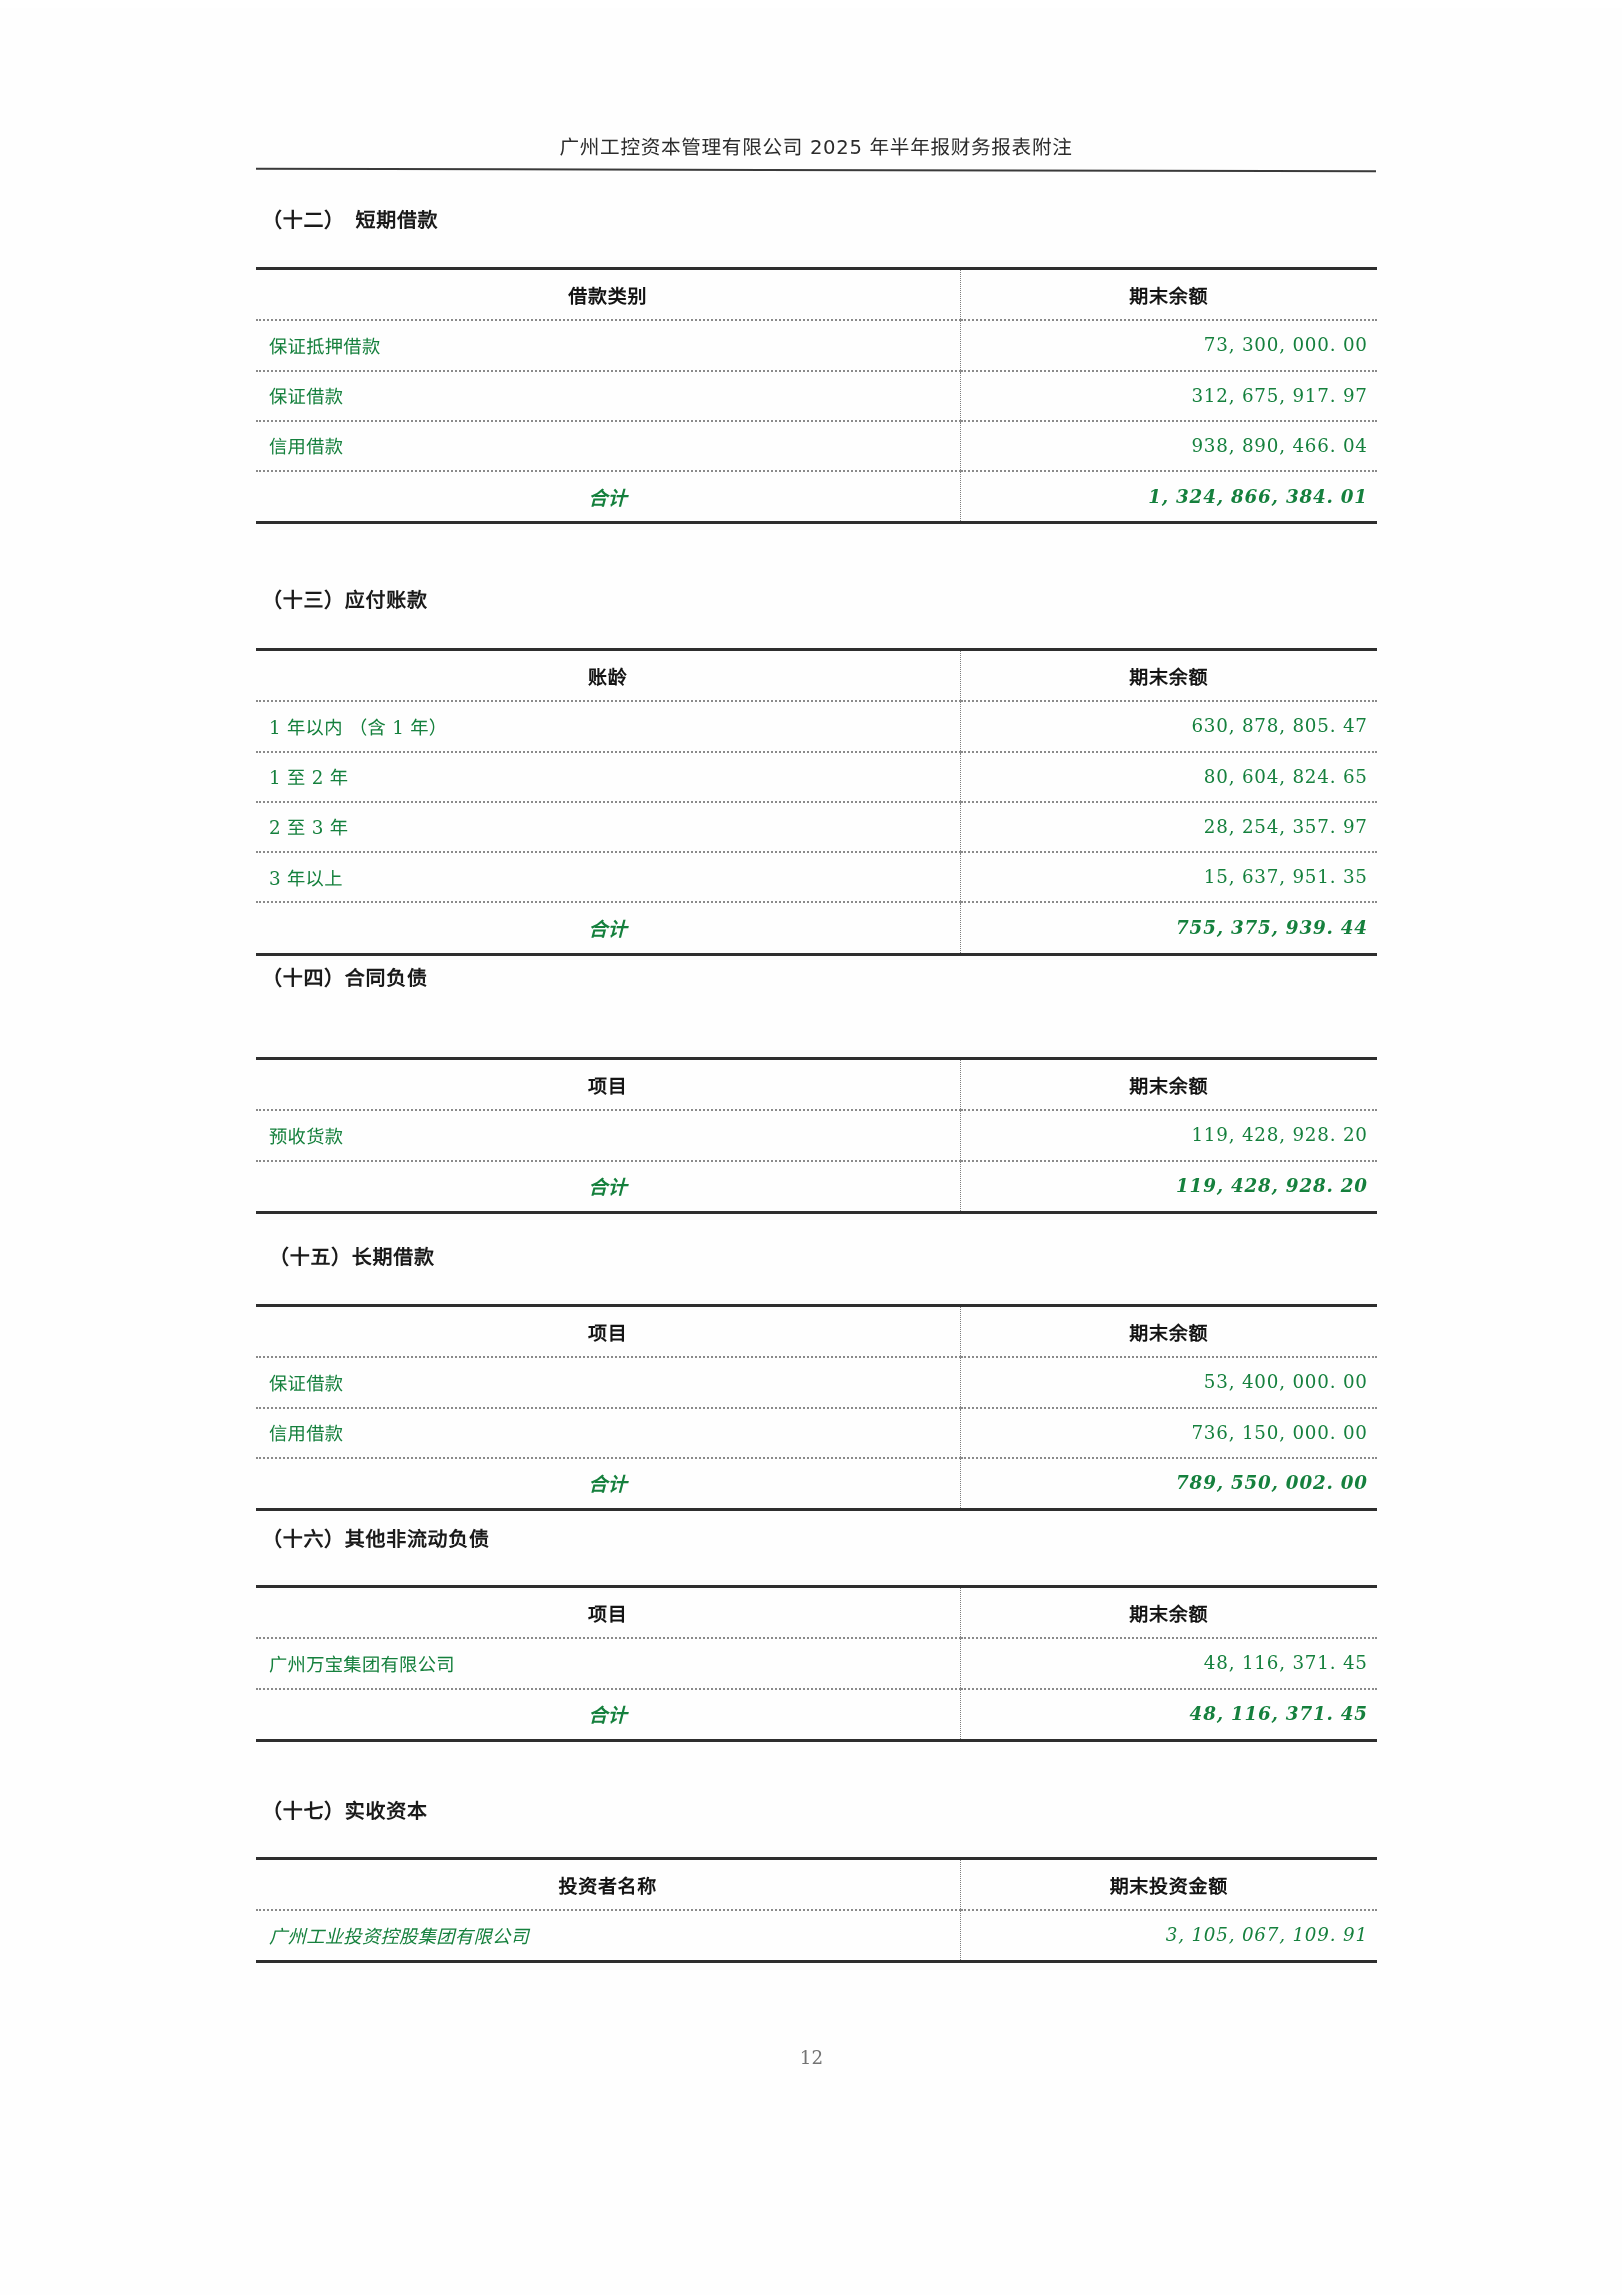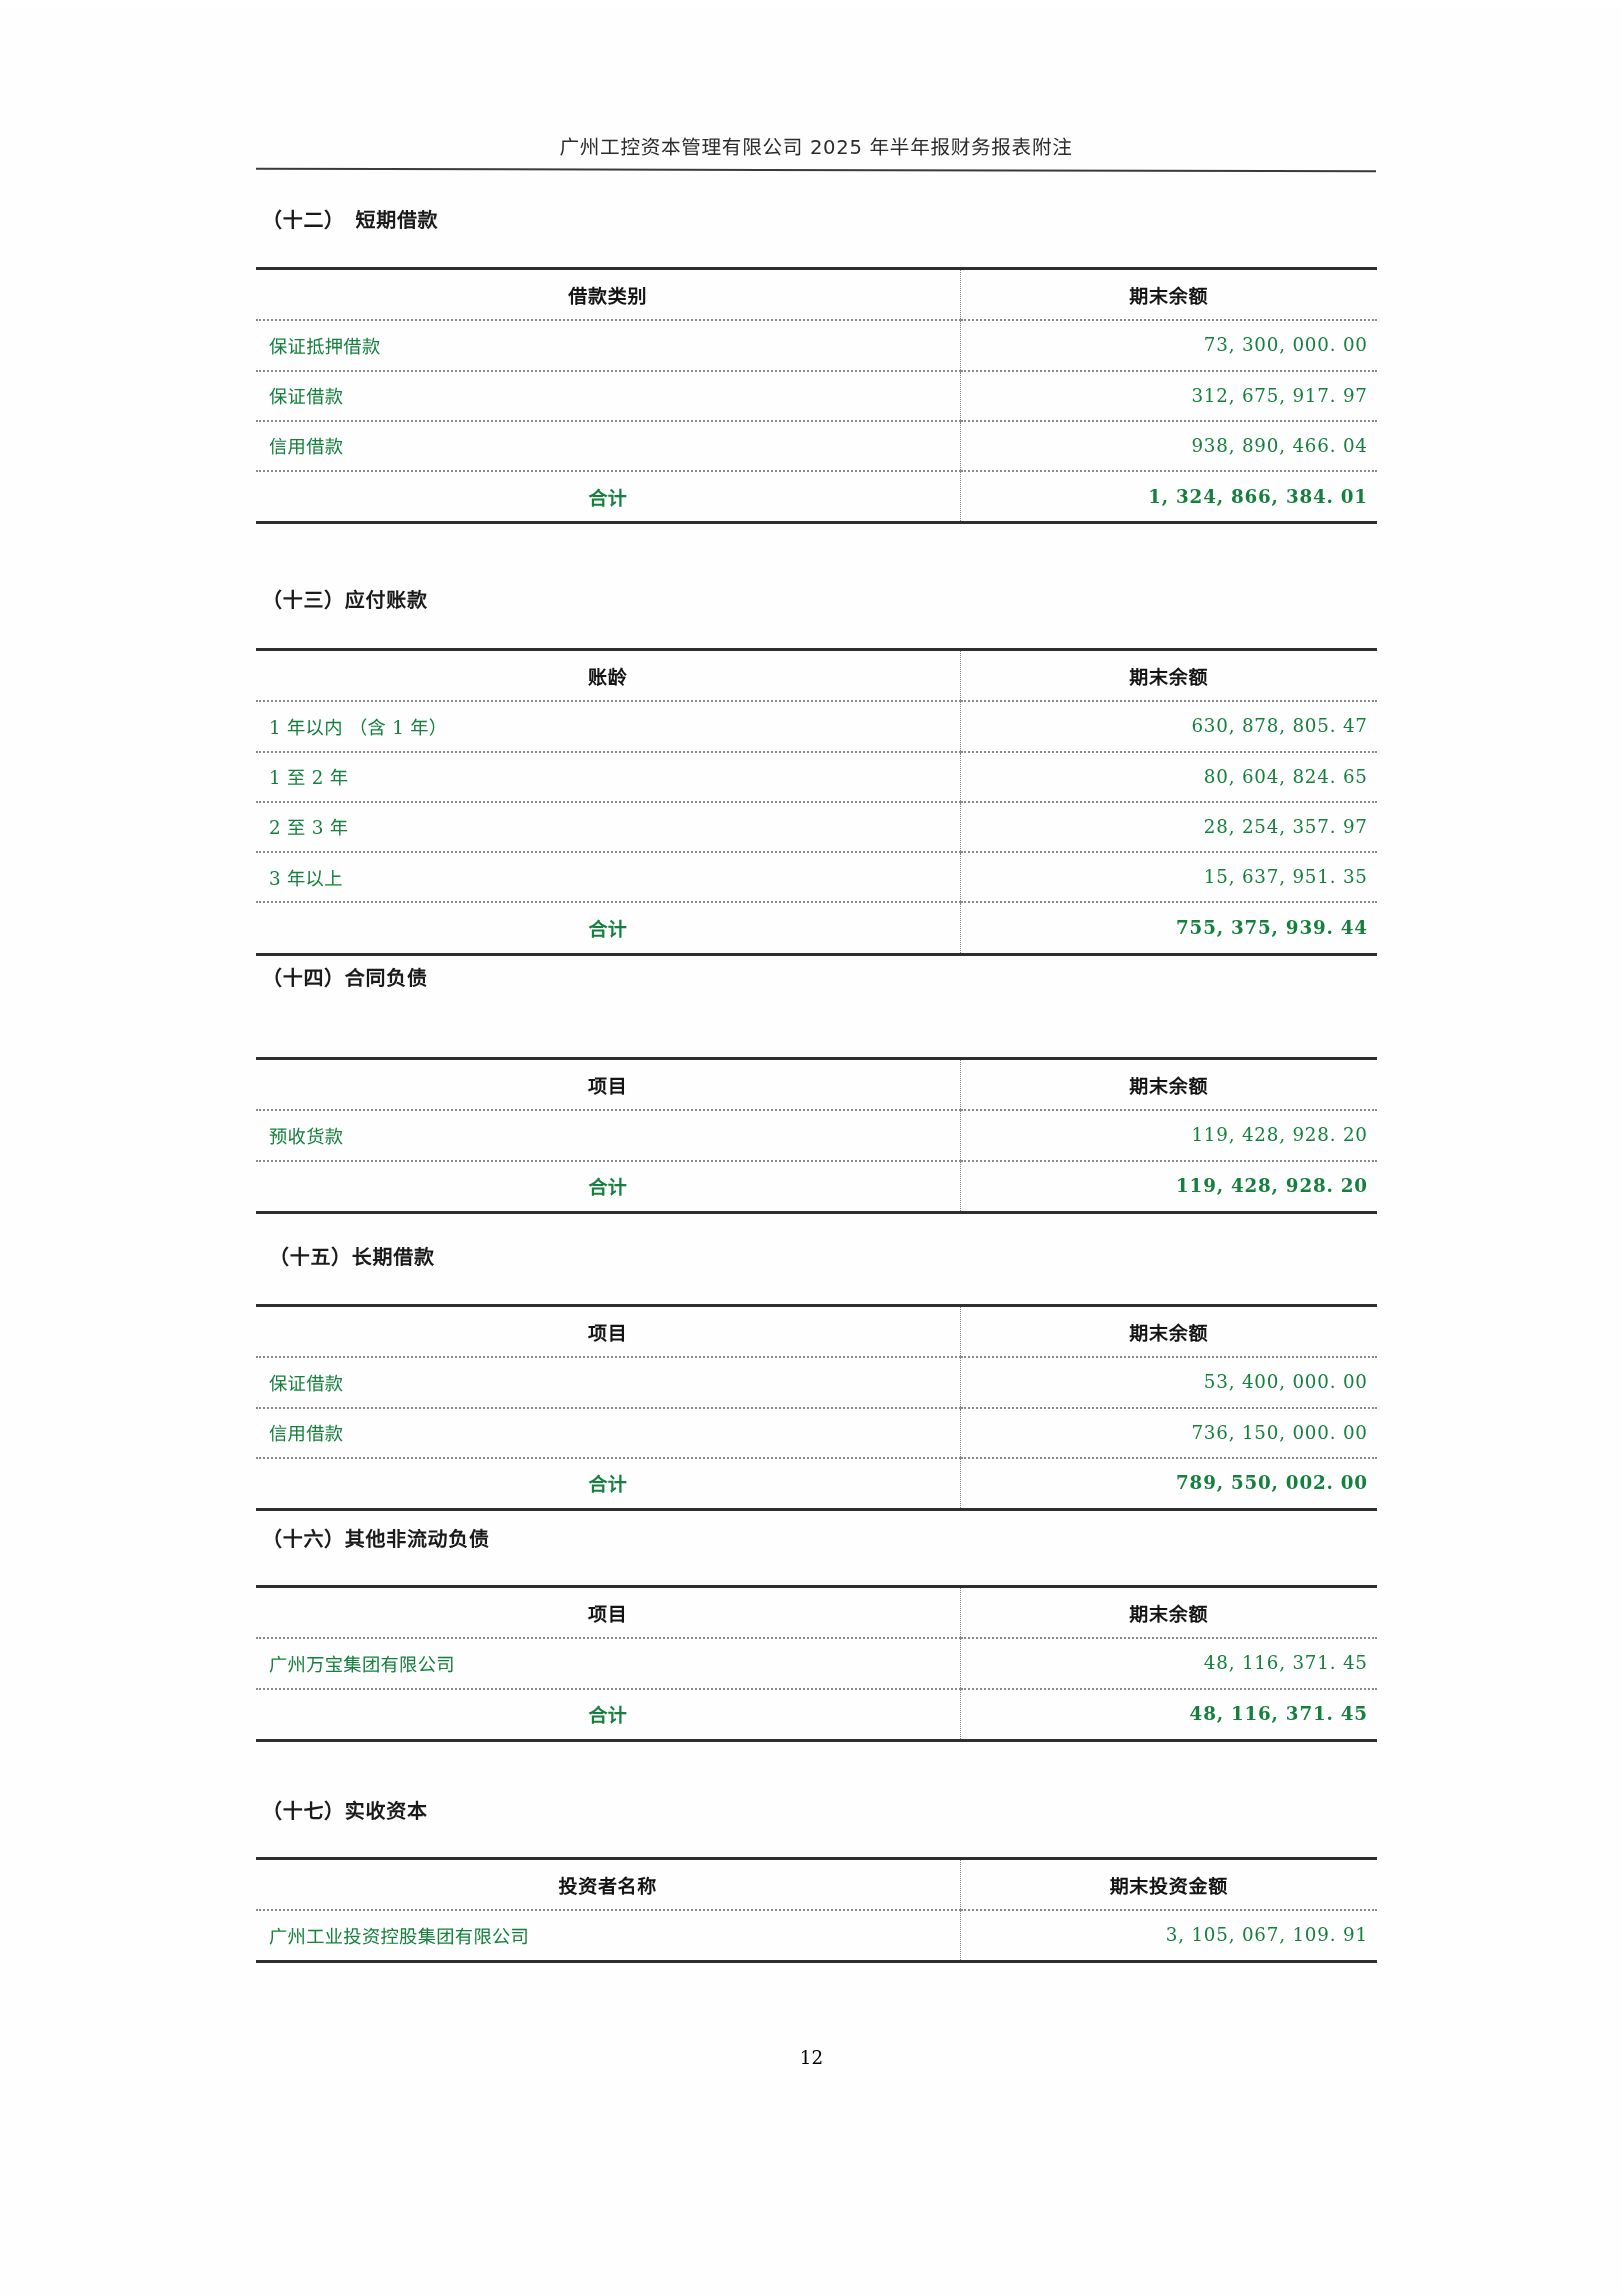--- a/index.html
+++ b/index.html
@@ -113,30 +113,31 @@
     text-align: center;
     padding-left: 0;
     font-family: "DejaVu Sans", "Liberation Sans", sans-serif;
     font-size: 19px;
   }
   .fin-table tbody tr.total td.value {
     font-family: "DejaVu Serif", "Liberation Serif", serif;
   }
   .fin-table tbody tr:last-child td {
     border-bottom: 3.3px solid #2e2e2e;
+    font-style: italic;
   }
 
   
   .page-number {
     position: absolute;
     left: 0;
     width: 1623px;
     text-align: center;
     font-size: 18.3px;
-    color: #000000;
+    color: #737373;
   }
 </style>
 </head>
 <body>
 
 <div class="page">
 
   <div class="doc-header">
     <div class="doc-header-title">广州工控资本管理有限公司 2025 年半年报财务报表附注</div>
     <div class="doc-header-rule"></div>

